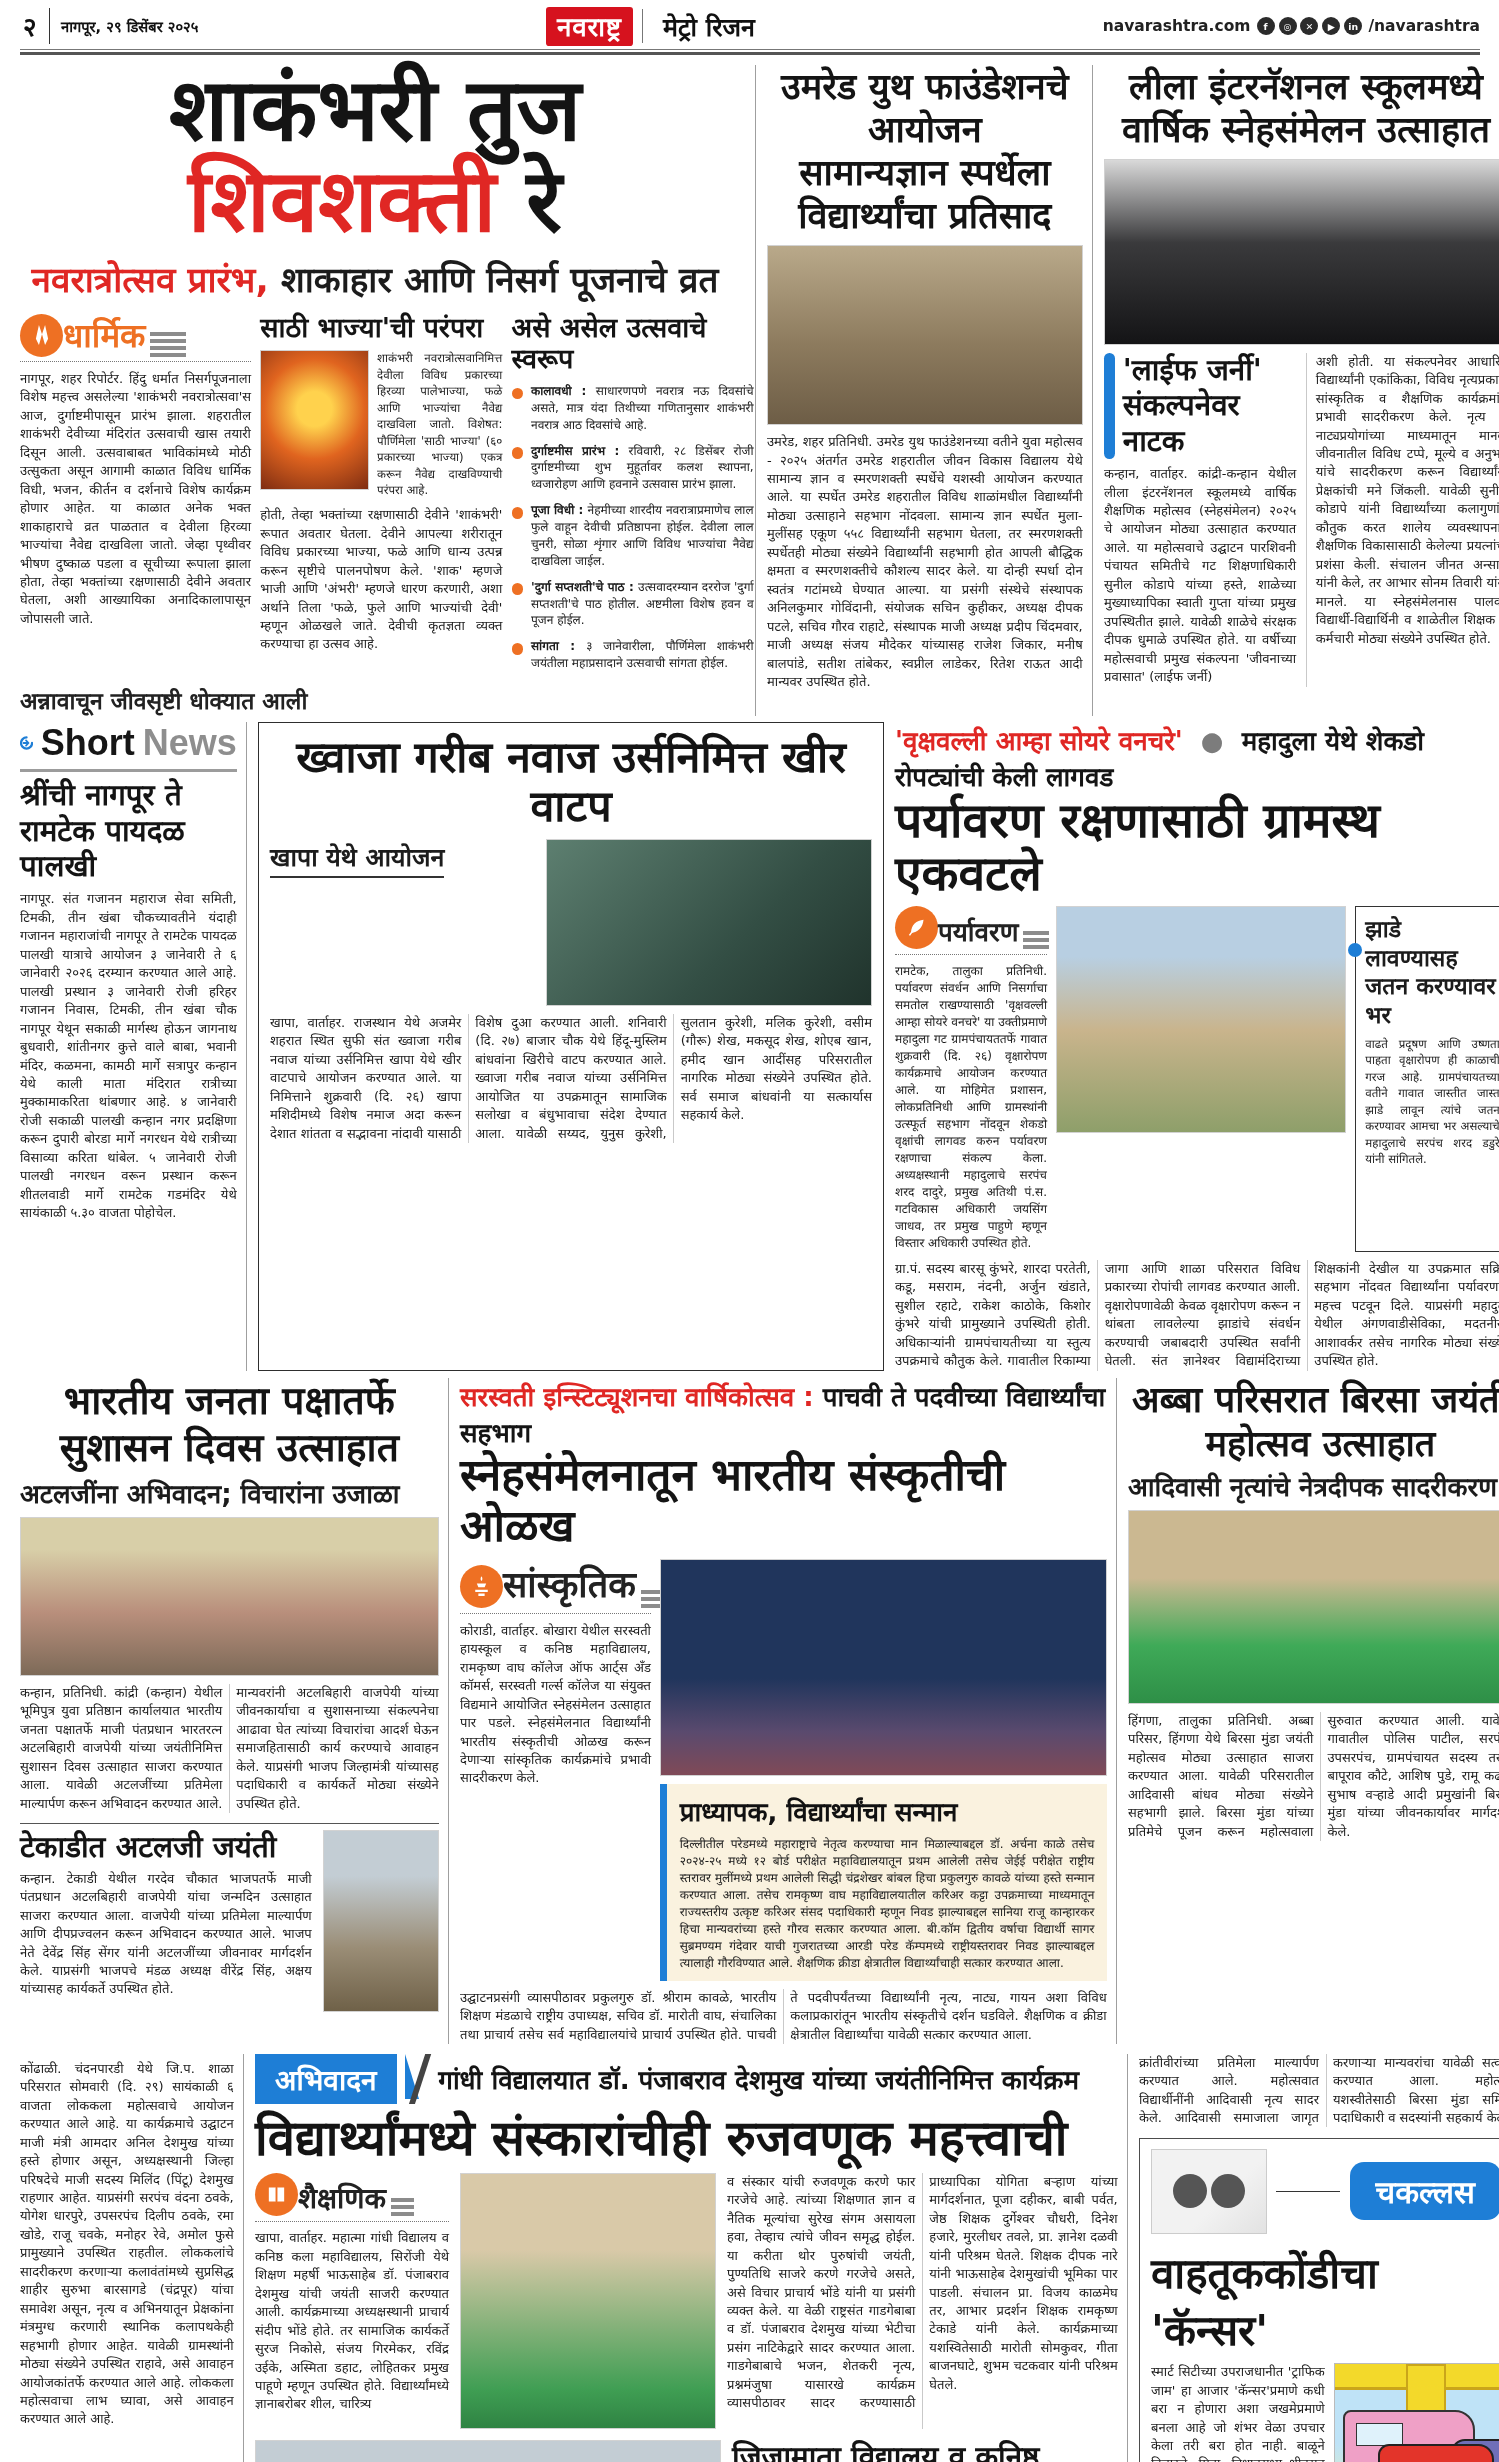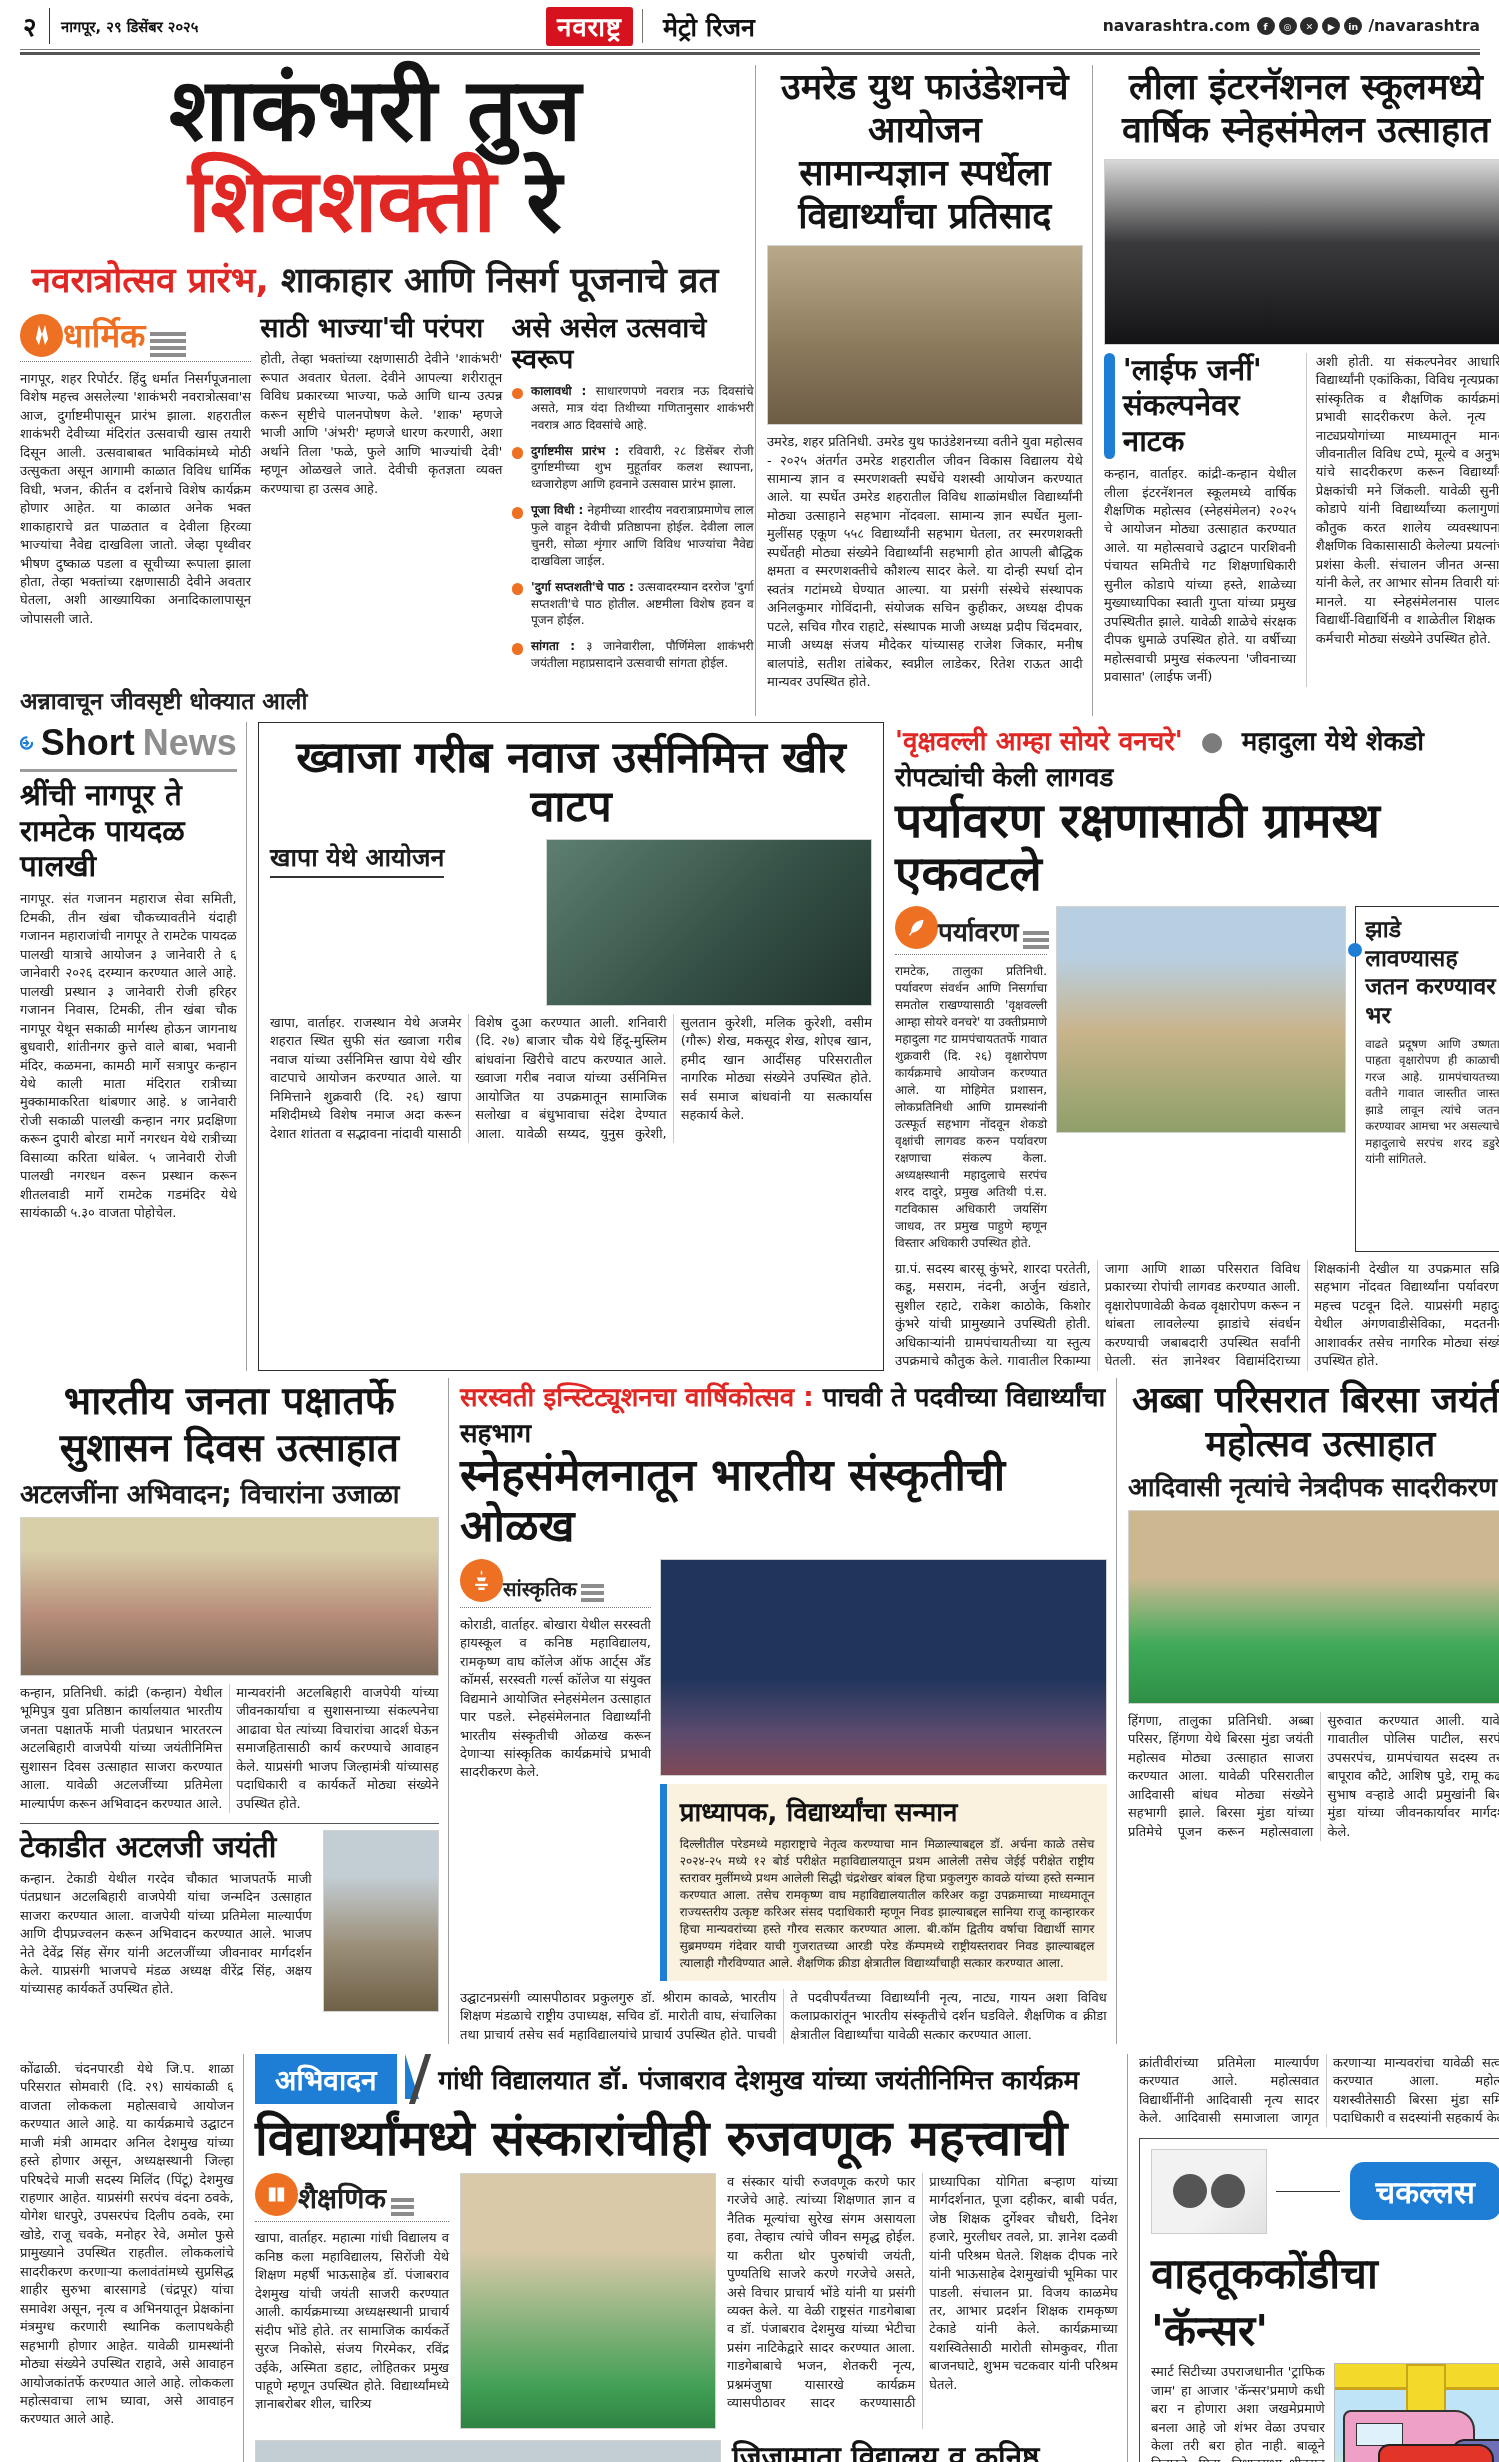--- a/index.html
+++ b/index.html
@@ -144,20 +144,24 @@
                 <s></s>
                 <s></s>
                 <s></s>
               </span>
           </div>
           <div class="dotted"></div>
           <div class="body-t">नागपूर, शहर रिपोर्टर. हिंदु धर्मात निसर्गपूजनाला विशेष महत्त्व असलेल्या 'शाकंभरी नवरात्रोत्सवा'स आज, दुर्गाष्टमीपासून प्रारंभ झाला. शहरातील शाकंभरी देवीच्या मंदिरांत उत्सवाची खास तयारी दिसून आली. उत्सवाबाबत भाविकांमध्ये मोठी उत्सुकता असून आगामी काळात विविध धार्मिक विधी, भजन, कीर्तन व दर्शनाचे विशेष कार्यक्रम होणार आहेत. या काळात अनेक भक्त शाकाहाराचे व्रत पाळतात व देवीला हिरव्या भाज्यांचा नैवेद्य दाखविला जातो. जेव्हा पृथ्वीवर भीषण दुष्काळ पडला व सूचीच्या रूपाला झाला होता, तेव्हा भक्तांच्या रक्षणासाठी देवीने अवतार घेतला, अशी आख्यायिका अनादिकालापासून जोपासली जाते.</div>
         </div>
         <div>
           <div class="h-md">साठी भाज्या'ची परंपरा</div>
+          <div style="display:flex;gap:7.8px;margin-top:7.8px">
+            <div class="ph f-goddess" style="width:109px;height:140px;flex:0 0 auto"></div>
+            <div class="body-t" style="font-size:11.6px">शाकंभरी नवरात्रोत्सवानिमित्त देवीला विविध प्रकारच्या हिरव्या पालेभाज्या, फळे आणि भाज्यांचा नैवेद्य दाखविला जातो. विशेषत: पौर्णिमेला 'साठी भाज्या' (६० प्रकारच्या भाज्या) एकत्र करून नैवेद्य दाखविण्याची परंपरा आहे.</div>
+          </div>
           <div class="body-t" style="margin-top:7.8px">होती, तेव्हा भक्तांच्या रक्षणासाठी देवीने 'शाकंभरी' रूपात अवतार घेतला. देवीने आपल्या शरीरातून विविध प्रकारच्या भाज्या, फळे आणि धान्य उत्पन्न करून सृष्टीचे पालनपोषण केले. 'शाक' म्हणजे भाजी आणि 'अंभरी' म्हणजे धारण करणारी, अशा अर्थाने तिला 'फळे, फुले आणि भाज्यांची देवी' म्हणून ओळखले जाते. देवीची कृतज्ञता व्यक्त करण्याचा हा उत्सव आहे.</div>
         </div>
         <div>
           <div class="h-md">असे असेल उत्सवाचे स्वरूप</div>
           <div class="blt-row">
               <span class="blt"></span>
               <span class="blt-t"><b>कालावधी : </b><span>साधारणपणे नवरात्र नऊ दिवसांचे असते, मात्र यंदा तिथीच्या गणितानुसार शाकंभरी नवरात्र आठ दिवसांचे आहे.</span></span>
             </div>
           <div class="blt-row">
               <span class="blt"></span>
@@ -293,21 +297,21 @@
       </div>
       <div class="h-c2">स्नेहसंमेलनातून भारतीय संस्कृतीची ओळख</div>
       <div style="display:flex;gap:9.3px;margin-top:7.8px">
         <div style="width:191px;flex:0 0 auto">
           <div class="badge">
             <span class="bc">
               <svg width="25" height="25" viewBox="0 0 32 32">
                   <path d="M16 3 c2 3 1 5 0 6 c-1-1-2-3 0-6 Z M10 12 h12 l-2 5 h-8 Z M8 20 h16 v3 h-16 Z M12 25 h8 v3 h-8 Z" fill="#fff"></path>
                 </svg>
             </span>
-            <span class="bl" style="font-size:20px">सांस्कृतिक</span>
+            <span class="bl" style="font-size:36px">सांस्कृतिक</span>
             <span class="lines">
                 <s style="width:23px"></s>
                 <s style="width:23px"></s>
                 <s style="width:23px"></s>
               </span>
           </div>
           <div class="dotted"></div>
           <div class="body-t">कोराडी, वार्ताहर. बोखारा येथील सरस्वती हायस्कूल व कनिष्ठ महाविद्यालय, रामकृष्ण वाघ कॉलेज ऑफ आर्ट्स अँड कॉमर्स, सरस्वती गर्ल्स कॉलेज या संयुक्त विद्यमाने आयोजित स्नेहसंमेलन उत्साहात पार पडले. स्नेहसंमेलनात विद्यार्थ्यांनी भारतीय संस्कृतीची ओळख करून देणाऱ्या सांस्कृतिक कार्यक्रमांचे प्रभावी सादरीकरण केले.</div>
         </div>
         <div style="flex:1">

